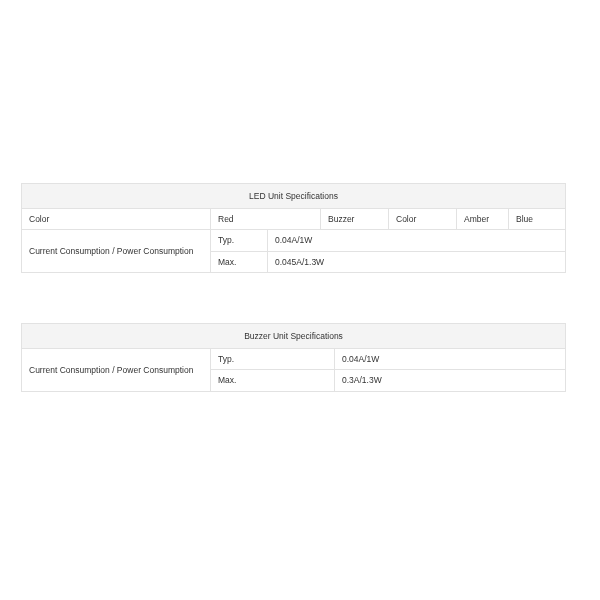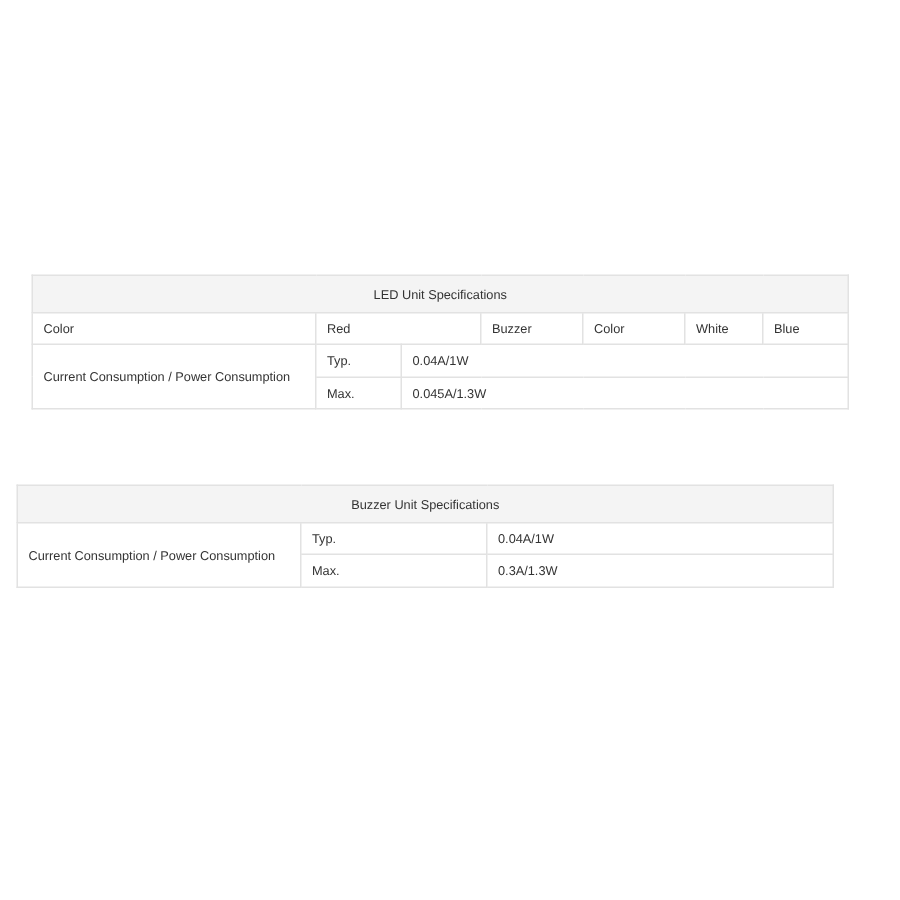--- a/index.html
+++ b/index.html
@@ -56,21 +56,21 @@
   #led-table .c0 { width: 189px; }
   #led-table .c1 { width: 57px; }
   #led-table .c2 { width: 53px; }
   #led-table .c3 { width: 68px; }
   #led-table .c4 { width: 68px; }
   #led-table .c5 { width: 52px; }
   #led-table .c6 { width: 57px; }
 
   
   #buzzer-table {
-    left: 11px;
+    left: 21px;
     top: 323px;
     width: 544px;
   }
   #buzzer-table .b0 { width: 189px; }
   #buzzer-table .b1 { width: 124px; }
   #buzzer-table .b2 { width: 231px; }
 </style>
 </head>
 <body>
 
@@ -88,21 +88,21 @@
     </colgroup>
     <tbody>
       <tr>
         <td class="caption-cell" colspan="7">LED Unit Specifications</td>
       </tr>
       <tr>
         <td>Color</td>
         <td colspan="2">Red</td>
         <td>Buzzer</td>
         <td>Color</td>
-        <td>White</td>
+        <td>Amber</td>
         <td>Blue</td>
       </tr>
       <tr>
         <td rowspan="2">Current Consumption / Power Consumption</td>
         <td>Typ.</td>
         <td colspan="5">0.04A/1W</td>
       </tr>
       <tr>
         <td>Max.</td>
         <td colspan="5">0.045A/1.3W</td>

